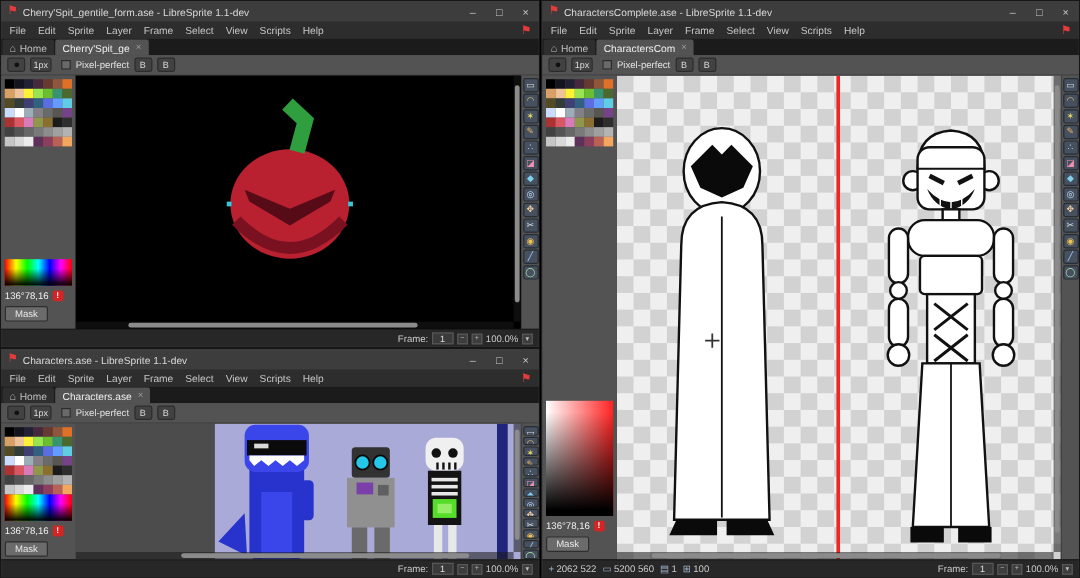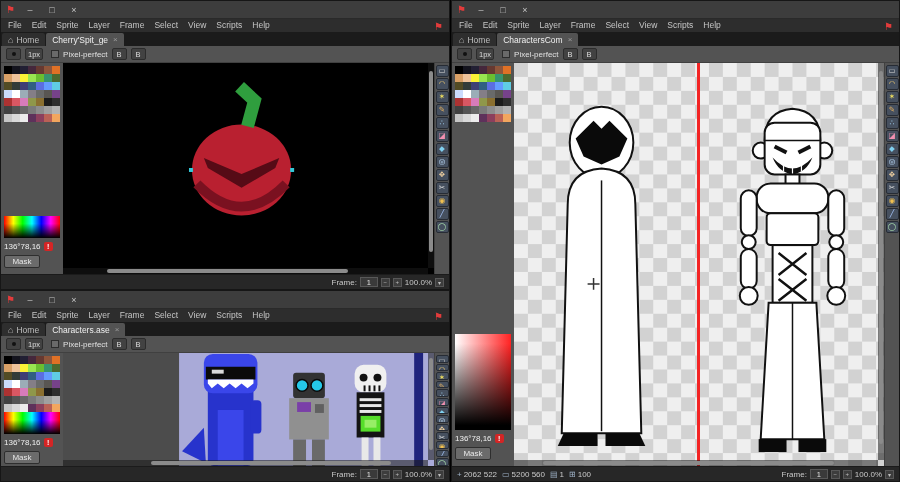--- a/index.html
+++ b/index.html
@@ -3,21 +3,21 @@
 <meta charset="utf-8">
 <style>
   *{box-sizing:border-box;margin:0;padding:0}
   html,body{width:900px;height:482px;overflow:hidden;background:#000;font-family:"Liberation Sans",sans-serif}
   .win{position:absolute;display:flex;flex-direction:column;background:#535353;border:1px solid #161616}
   .titlebar{flex:none;height:18px;background:#3d3d3d;display:flex;align-items:center;padding-left:5px;gap:4px;border-bottom:1px solid #2a2a2a}
   .app-icon{color:#e23b3b;font-size:10px;line-height:1}
   .title-text{flex:1;color:#d9d9d9;font-size:8.5px;white-space:nowrap;overflow:hidden}
   .win-btns{display:flex;align-self:stretch}
   .win-btn{width:22px;display:flex;align-items:center;justify-content:center;color:#c4c4c4;font-size:9px}
-  .menubar{flex:none;height:13px;background:#2d2d2d;display:flex;align-items:flex-end;padding:0 2px}
+  .menubar{flex:none;height:13px;background:#2d2d2d;display:flex;align-items:flex-start;padding:0 2px}
   .menu-items{display:flex;height:100%;align-items:center}
   .menu-item{color:#c6c6c6;font-size:8.5px;padding:0 5px;line-height:13px}
   .menu-logo{margin-left:auto;color:#e23b3b;font-size:10px;padding-right:4px}
   .tabbar{flex:none;height:14px;background:#1b1b1b;display:flex;align-items:flex-end;padding-left:1px;gap:1px}
   .tab{height:13px;display:flex;align-items:center;gap:3px;padding:0 6px;background:#2e2e2e;color:#bfbfbf;font-size:8.5px;border-radius:2px 2px 0 0}
   .tab.active{background:#535353;color:#efefef}
   .tab-close{color:#9a9a9a;font-size:8px;margin-left:2px}
   .home-icon{font-size:9px}
   .contextbar{flex:none;height:17px;display:flex;align-items:center;gap:4px;padding:0 5px;background:#535353;border-bottom:1px solid #404040}
   .cbtn{height:12px;min-width:15px;padding:0 2px;background:#424242;border:1px solid #2c2c2c;border-radius:2px;color:#dcdcdc;font-size:7.5px;display:flex;align-items:center;justify-content:center}
@@ -55,20 +55,21 @@
   #win-cherry{left:0;top:0;width:450px;height:290px}
   #win-characters{left:0;top:290px;width:450px;height:192px}
   #win-complete{left:451px;top:0;width:449px;height:482px}
 </style>
 </head>
 <body>
 
 <div class="win" id="win-cherry">
   <div class="titlebar">
     <span class="app-icon">⚑</span>
+    <span class="title-text">Cherry'Spit_gentile_form.ase - LibreSprite 1.1-dev</span>
     <div class="win-btns">
       <div class="win-btn">–</div>
       <div class="win-btn">□</div>
       <div class="win-btn">×</div>
     </div>
   </div>
   <div class="menubar">
     <div class="menu-items">
         <span class="menu-item">File</span>
         <span class="menu-item">Edit</span>
@@ -204,20 +205,21 @@
       <span class="sb-btn">+</span>
       <span>100.0%</span>
       <span class="sb-btn">▾</span>
     </div>
   </div>
 </div>
 
 <div class="win" id="win-characters">
   <div class="titlebar">
     <span class="app-icon">⚑</span>
+    <span class="title-text">Characters.ase - LibreSprite 1.1-dev</span>
     <div class="win-btns">
       <div class="win-btn">–</div>
       <div class="win-btn">□</div>
       <div class="win-btn">×</div>
     </div>
   </div>
   <div class="menubar">
     <div class="menu-items">
         <span class="menu-item">File</span>
         <span class="menu-item">Edit</span>
@@ -380,20 +382,21 @@
       <span class="sb-btn">+</span>
       <span>100.0%</span>
       <span class="sb-btn">▾</span>
     </div>
   </div>
 </div>
 
 <div class="win" id="win-complete">
   <div class="titlebar">
     <span class="app-icon">⚑</span>
+    <span class="title-text">CharactersComplete.ase - LibreSprite 1.1-dev</span>
     <div class="win-btns">
       <div class="win-btn">–</div>
       <div class="win-btn">□</div>
       <div class="win-btn">×</div>
     </div>
   </div>
   <div class="menubar">
     <div class="menu-items">
         <span class="menu-item">File</span>
         <span class="menu-item">Edit</span>

